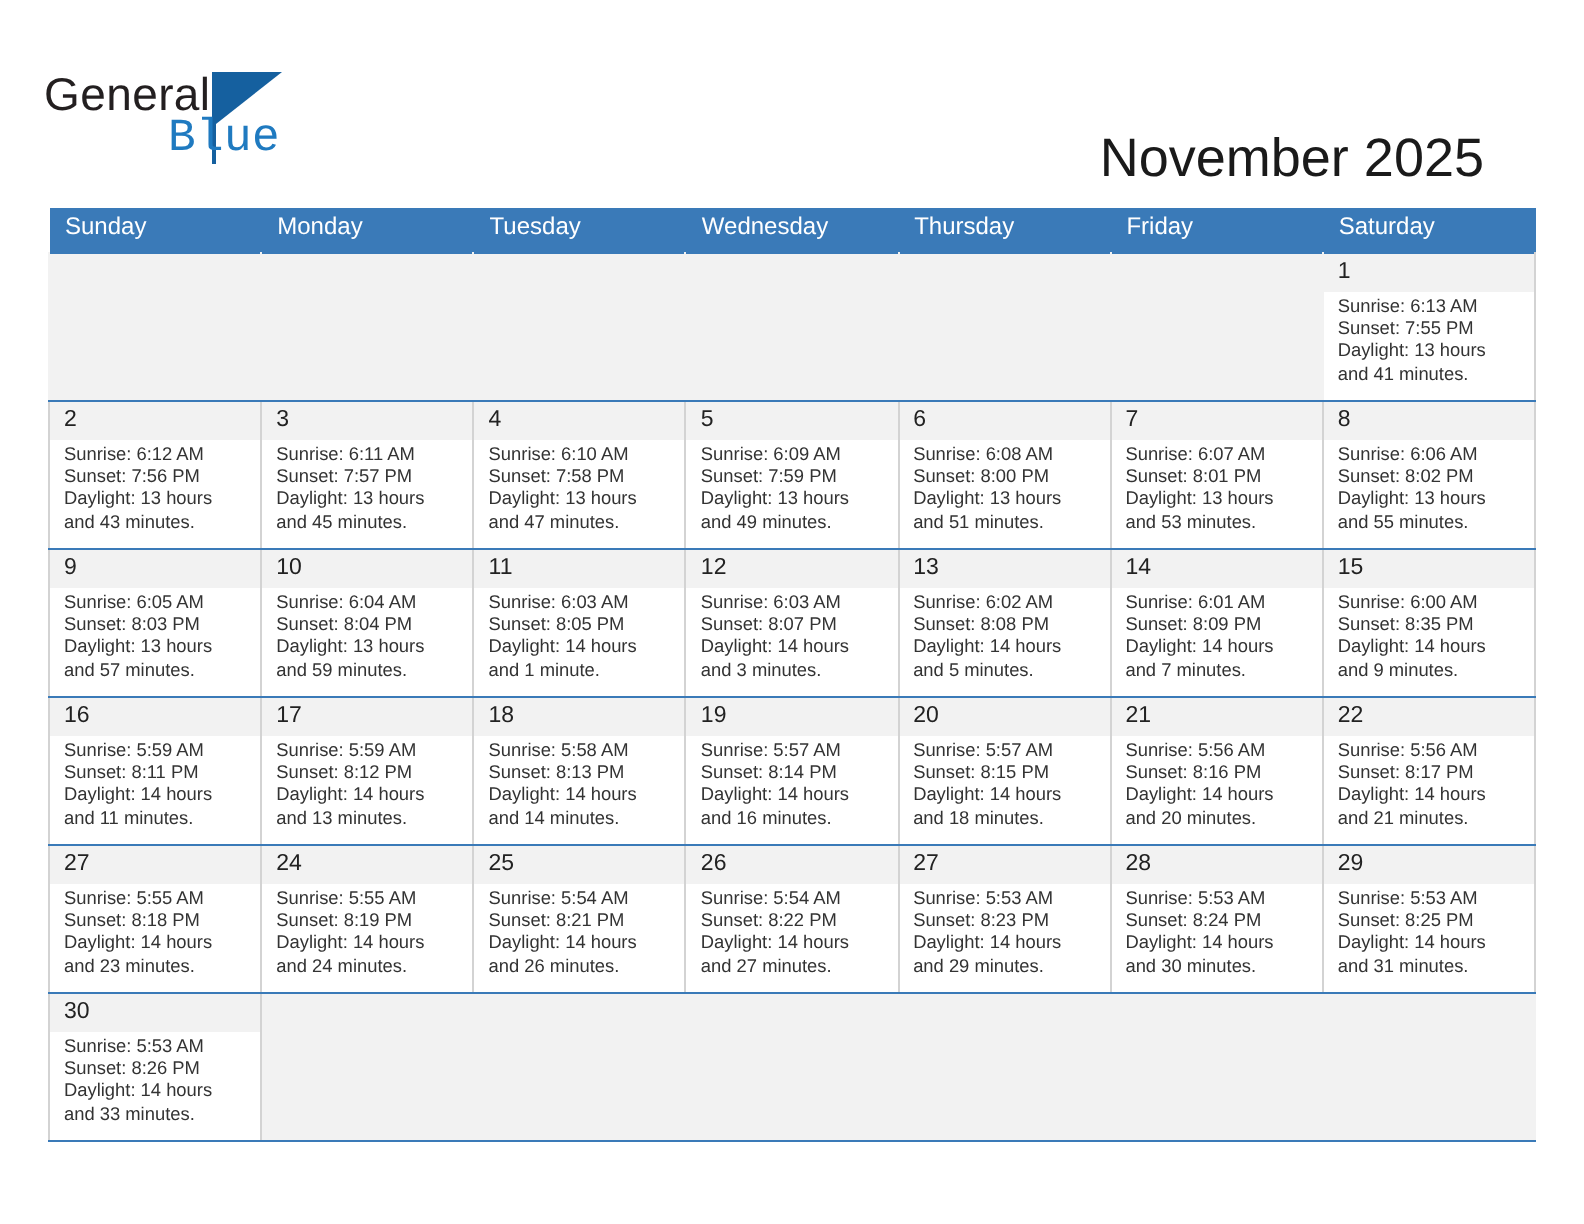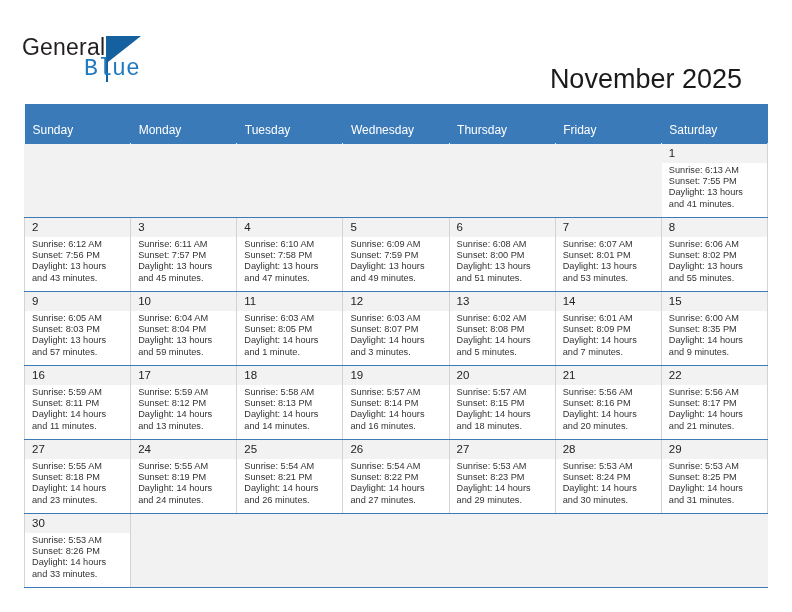--- a/index.html
+++ b/index.html
@@ -84,21 +84,21 @@
     width: 744px;
     border-collapse: collapse;
     table-layout: fixed;
   }
   .cal th {
     background: #3a7ab8;
     color: #ffffff;
     font-weight: normal;
     font-size: 12px;
     text-align: left;
-    padding: 19px 0 6px 8px;
+    padding: 2px 0 6px 8px;
     height: 22px;
     border: none;
   }
   .cal td {
     vertical-align: top;
     padding: 0;
     height: 74px;
     width: 106.28px;
     border-top: 1px solid #3a7ab8;
     border-bottom: 1px solid #3a7ab8;

